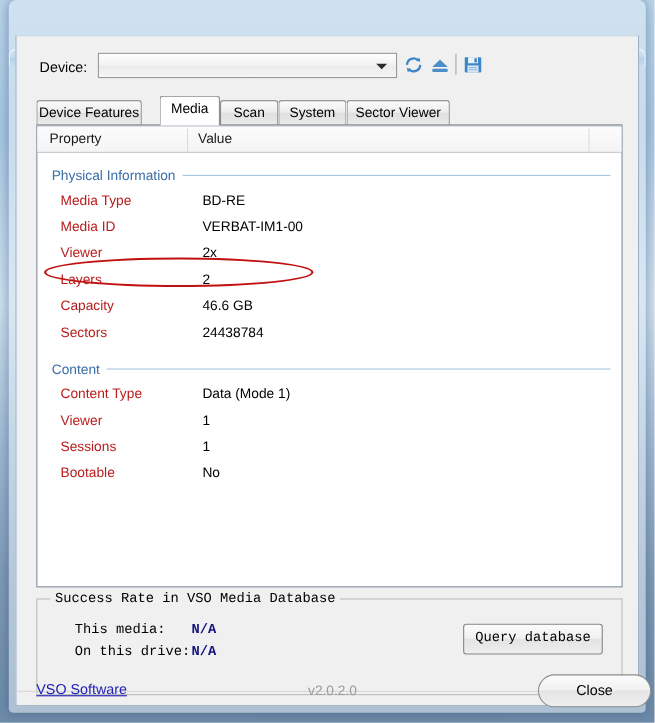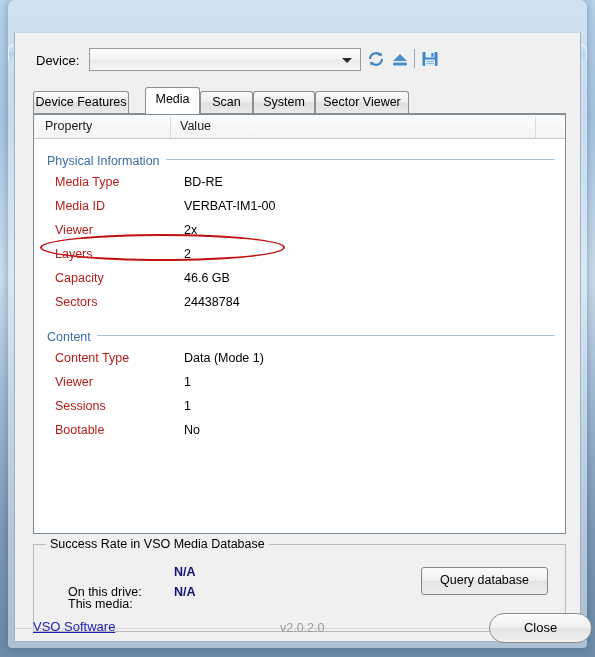--- a/index.html
+++ b/index.html
@@ -211,20 +211,21 @@
     box-sizing: border-box;
     pointer-events: none;
   }
 
   
   #groupbox {
     position:absolute; left: 18px; top: 511px;
     width: 533px; height: 88px;
     border: 1px solid #bcbcbc;
     box-sizing: border-box;
+    font-family: Liberation Mono, monospace;
   }
   #group-title {
     position:absolute; left: 12px; top: -8px;
     background: #f0f0f0; padding: 0 4px;
     font-size: 12.5px; color:#000; white-space:nowrap;
   }
   .sr-label {
     position:absolute; left: 34px;
     font-size: 12.5px; color:#000; white-space:nowrap;
   }
@@ -417,21 +418,21 @@
         <span class="prop-label">Bootable</span>
         <span class="prop-value">No</span>
       </div>
 
       <div id="annotation"></div>
     </div>
 
     <div id="groupbox">
       <span id="group-title">Success Rate in VSO Media Database</span>
 
-      <span class="sr-label" style="top:20px;margin-top:32px;">This media:</span>
+      <span class="sr-label" style="top:20px;">This media:</span>
       <span class="sr-value" style="top:20px;">N/A</span>
 
       <span class="sr-label" style="top:40px;">On this drive:</span>
       <span class="sr-value" style="top:40px;">N/A</span>
 
       <div id="query-btn">
         <span>Query database</span>
       </div>
     </div>
 

